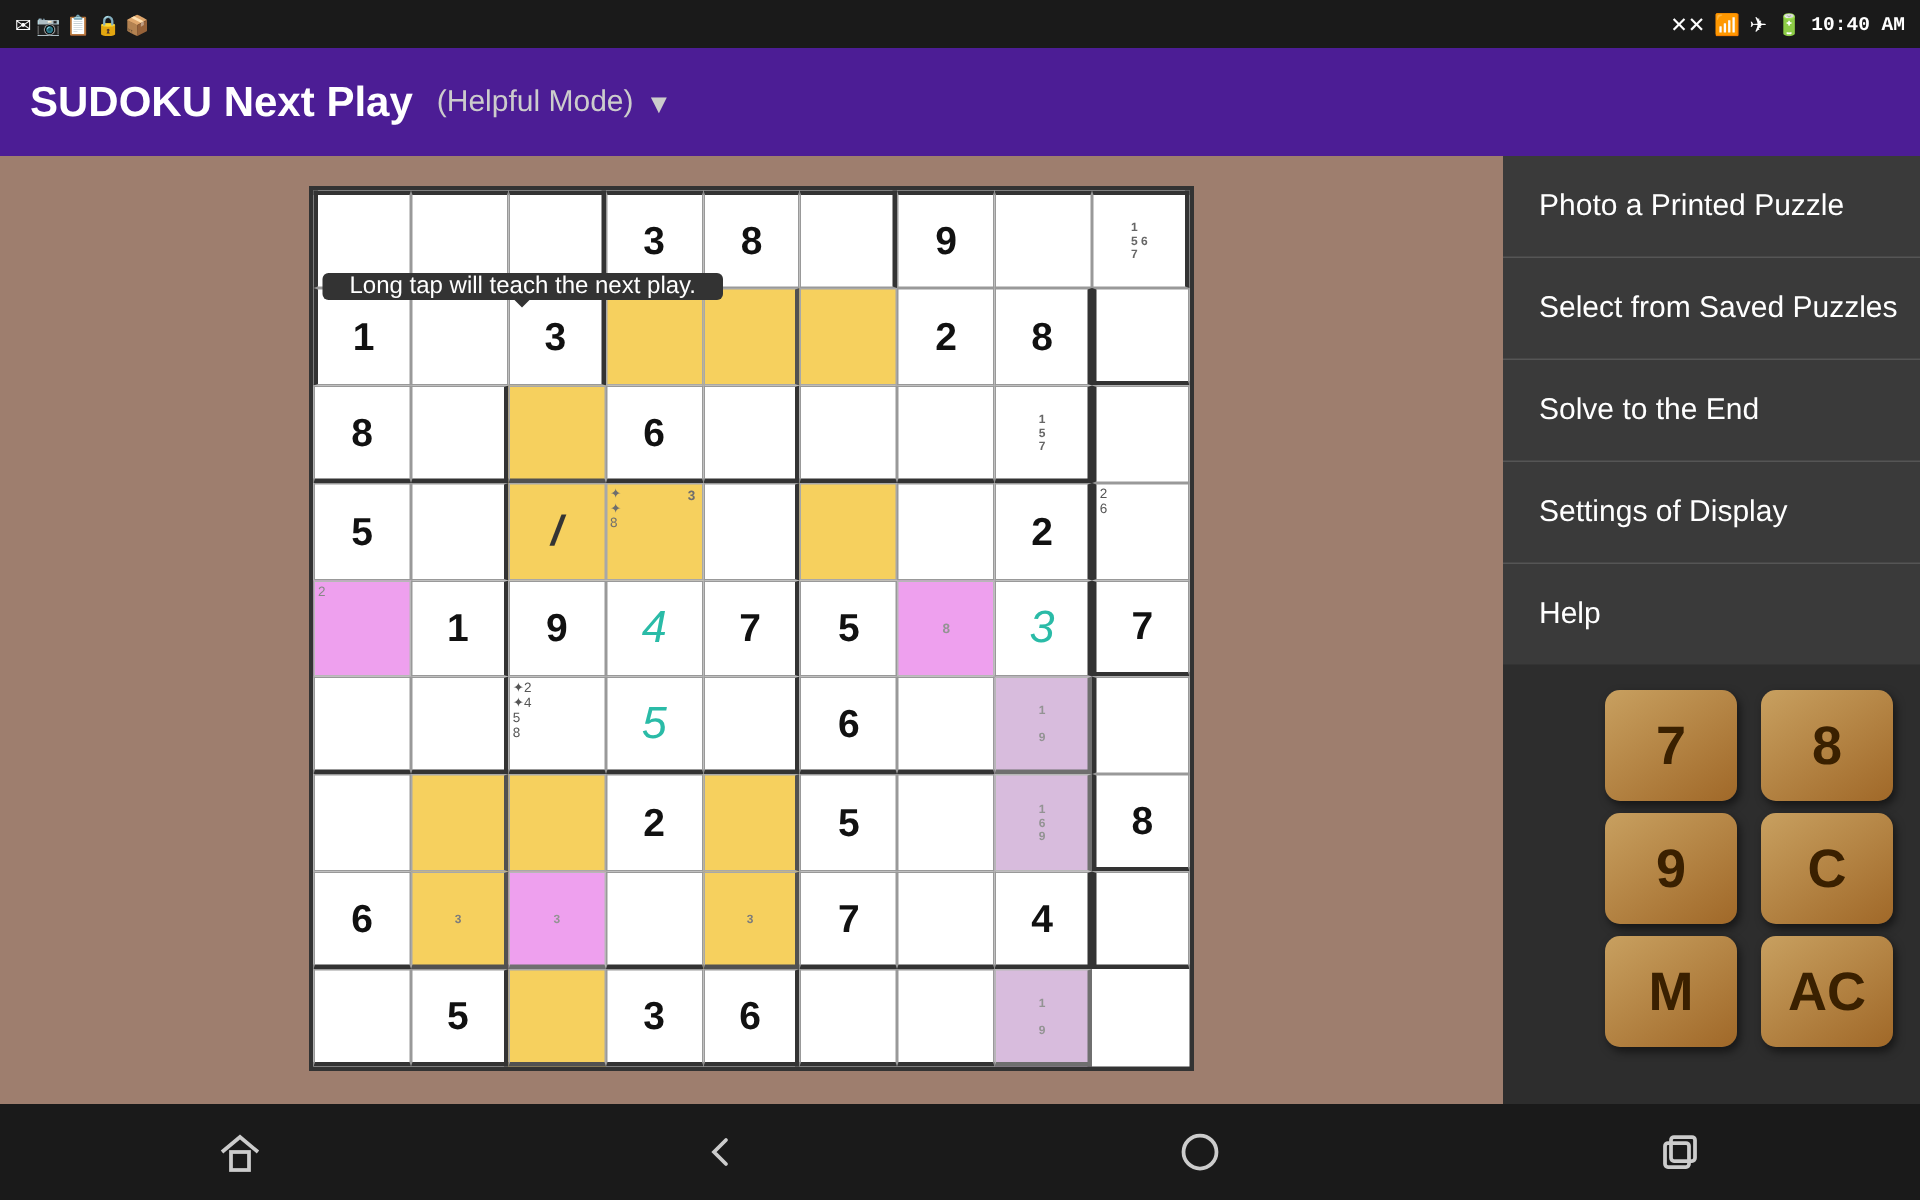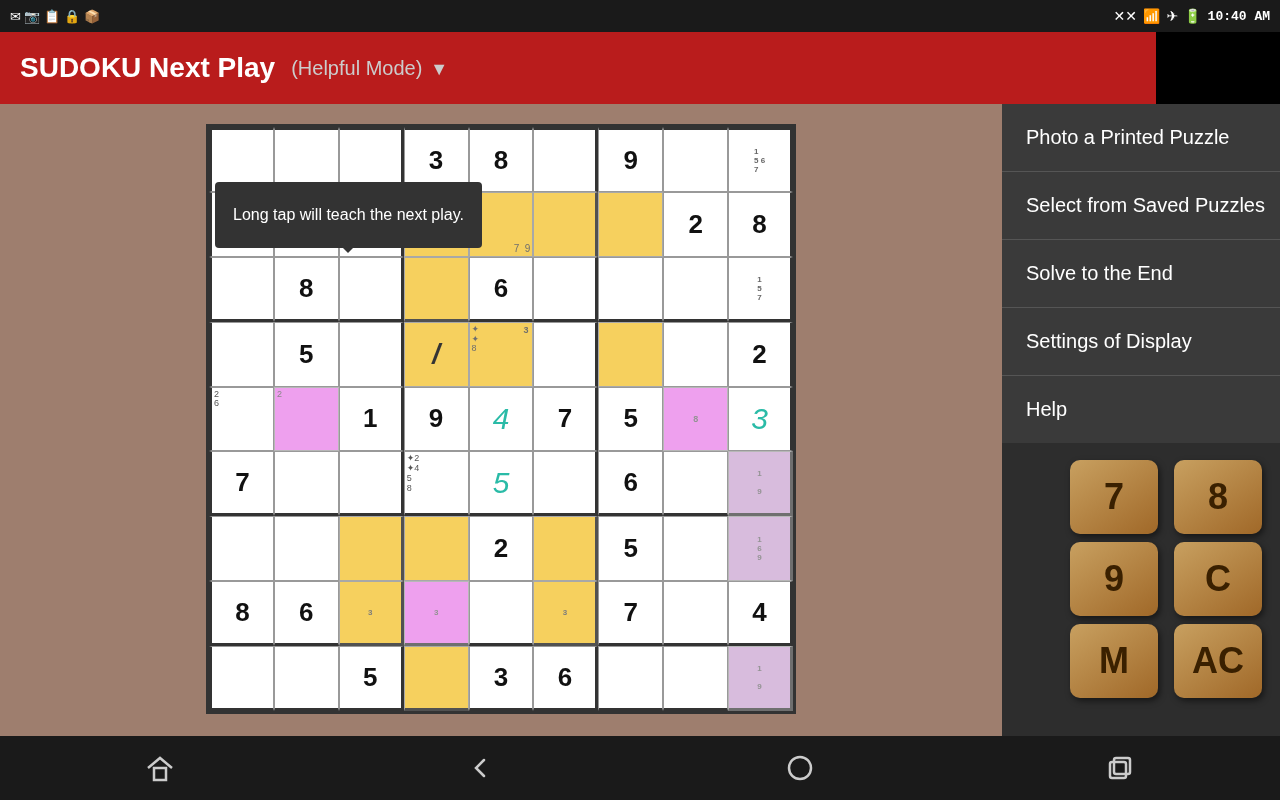--- a/index.html
+++ b/index.html
@@ -23,23 +23,23 @@
       padding: 0 10px;
       position: absolute;
       top: 0; left: 0;
       z-index: 100;
     }
     .status-icons-left { display: flex; gap: 6px; align-items: center; }
     .status-icons-right { display: flex; gap: 6px; align-items: center; font-size: 12px; color: #fff; }
 
     
     #app-bar {
-      width: 1156px;
+      width: 1280px;
       height: 72px;
-      background: #b91c1c;
+      background: #4c1d95;
       position: absolute;
       top: 32px; left: 0;
       display: flex;
       align-items: center;
       padding: 0 20px;
       z-index: 50;
     }
     #app-title {
       color: #fff;
       font-size: 28px;
@@ -78,21 +78,21 @@
     }
 
     
     #tooltip {
       position: absolute;
       top: 78px;
       left: 215px;
       background: #333;
       color: #fff;
       font-size: 16px;
-      padding: 24px 18px;
+      padding: 0 18px;
       border-radius: 4px;
       white-space: nowrap;
       z-index: 200;
     }
     #tooltip::after {
       content: '';
       position: absolute;
       bottom: -10px;
       left: 50%;
       transform: translateX(-50%);
@@ -278,23 +278,20 @@
       <div class="cell given box-top">9</div>
       <div class="cell box-top"></div>
       <div class="cell box-top box-right">
         <span class="memo-top-right">1<br>5 6<br>7</span>
       </div>
 
       <div class="cell given box-left">1</div>
       <div class="cell"></div>
       <div class="cell given box-right">3</div>
       <div class="cell highlight-orange"></div>
-      <div class="cell highlight-orange">
-        <span class="memo" style="bottom:2px;top:auto;left:auto;right:2px;font-size:10px;">7  9</span>
-      </div>
       <div class="cell highlight-orange box-right"></div>
       <div class="cell highlight-orange"></div>
       <div class="cell given">2</div>
       <div class="cell given box-right">8</div>
 
       <div class="cell box-bottom box-left"></div>
       <div class="cell given box-bottom">8</div>
       <div class="cell box-bottom box-right"></div>
       <div class="cell highlight-orange box-bottom"></div>
       <div class="cell given box-bottom">6</div>

